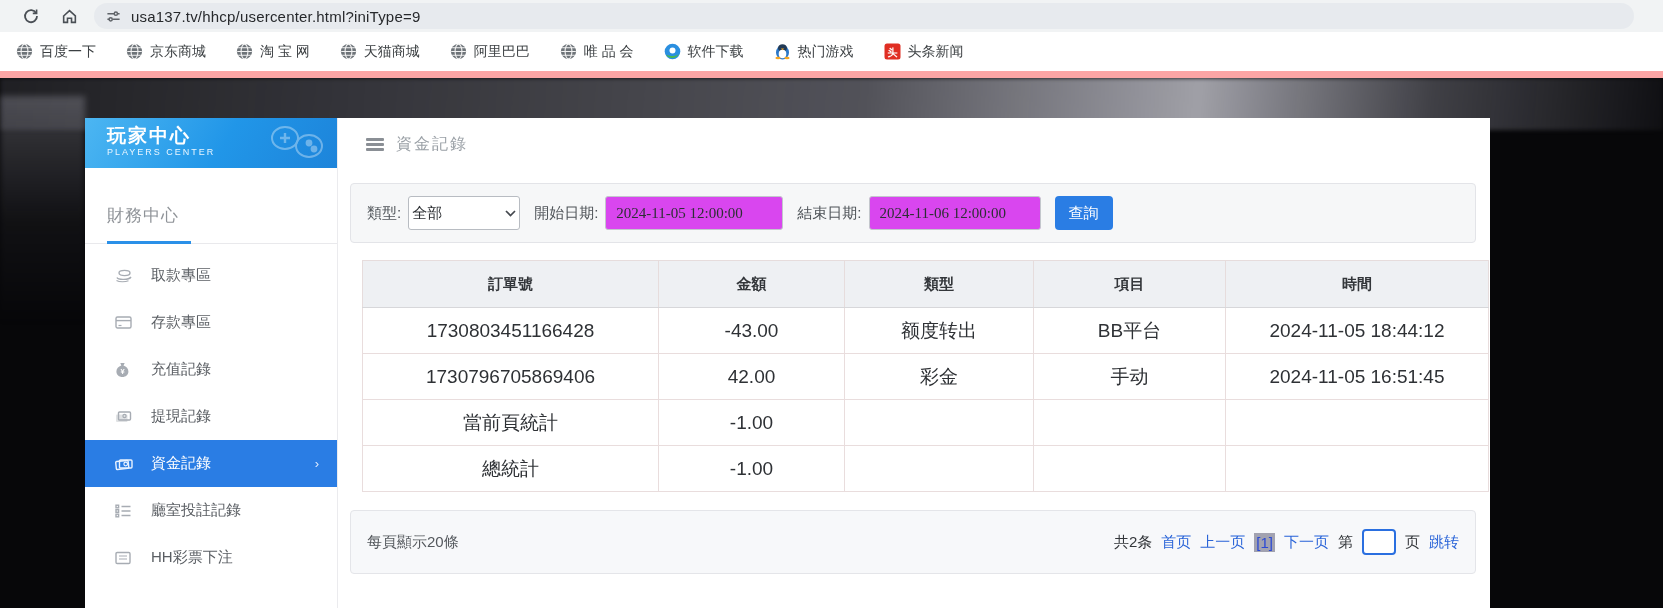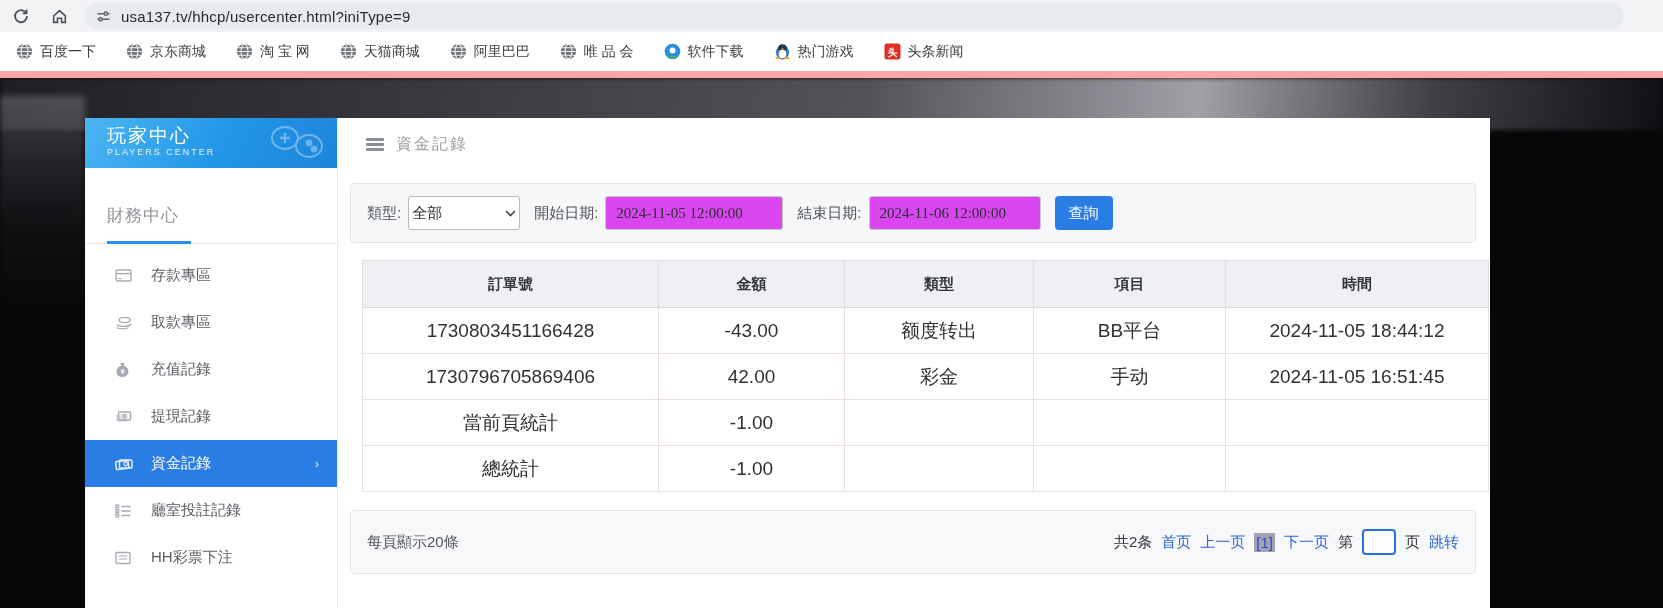--- a/index.html
+++ b/index.html
@@ -1,21 +1,21 @@
 <!DOCTYPE html>
 <html><head>
 <meta charset="utf-8">
 <style>
   * { margin:0; padding:0; box-sizing:border-box; }
   html,body { width:1663px; height:608px; overflow:hidden;
     font-family:"Liberation Sans","DejaVu Sans",sans-serif; background:#060608; }
 
   
   .toolbar { position:absolute; left:0; top:0; width:1663px; height:32px;
-    background:#f1f3f4; display:flex; align-items:center; padding-left:8px; }
+    background:#f1f3f4; display:flex; align-items:center; padding-left:18px; }
   .tb-icon { width:26px; height:26px; display:flex; align-items:center; justify-content:center;
     color:#4a4f55; margin-right:12px; border-radius:50%; cursor:pointer; }
   .omnibox { height:26px; flex:0 0 1540px; background:#e7eaee; border-radius:14px;
     display:flex; align-items:center; padding:0 12px; }
   .omnibox .tune { margin-right:10px; color:#5f6368; display:flex; }
   .url-text { font-size:15px; color:#27292c; letter-spacing:.2px; }
 
   .bookmarks { position:absolute; left:0; top:32px; width:1663px; height:46px;
     background:#ffffff; display:flex; align-items:center; padding-left:16px;
     border-bottom:7px solid #fca5a5; }
@@ -32,21 +32,21 @@
     filter:blur(2px); }
   .page::after { content:""; position:absolute; left:0; top:18px; width:85px; height:230px;
     background:linear-gradient(180deg, rgba(160,160,172,.35), rgba(90,90,100,.12) 55%, transparent);
     filter:blur(3px); }
 
   
   .sidebar { position:absolute; left:85px; top:40px; width:252px; height:490px;
     background:#ffffff; z-index:2; }
   .side-head { height:50px; background:linear-gradient(120deg,#4cb6f2 0%,#2196e8 55%,#1d84da 100%);
     position:relative; padding:7px 0 0 22px; overflow:hidden; }
-  .side-head .t1 { color:#ffffff; font-size:19px; font-weight:normal; letter-spacing:2px; line-height:22px; }
+  .side-head .t1 { color:#ffffff; font-size:19px; font-weight:bold; letter-spacing:2px; line-height:22px; }
   .side-head .t2 { color:#eaf6ff; font-size:9px; letter-spacing:2px; }
   .pad-deco { position:absolute; right:10px; top:4px; opacity:.35; }
   .side-section { padding:36px 0 0 22px; }
   .side-section .sec-title { font-size:17px; color:#8f9398; letter-spacing:1px; }
   .sec-rule { margin-top:14px; height:3px; position:relative; border-bottom:1px solid #e9e9ec; }
   .sec-rule .blue { position:absolute; left:22px; bottom:-1px; width:84px; height:3px; background:#2a90e8; }
   .side-menu { margin-top:8px; }
   .side-item { height:47px; display:flex; align-items:center; padding-left:30px;
     color:#5a5e63; font-size:15px; cursor:pointer; position:relative; }
   .side-item .mi { width:18px; height:16px; margin-right:18px; color:#a7acb3; display:flex; align-items:center; }
@@ -255,37 +255,37 @@
     </div>
     <div class="side-section">
       <div class="sec-title">財務中心</div>
     </div>
     <div class="sec-rule">
         <span class="blue"></span>
       </div>
     <div class="side-menu" id="side-menu">
         <div class="side-item">
           <span class="mi">
+            <svg width="18" height="15" viewBox="0 0 18 15" fill="none" stroke="currentColor" stroke-width="1.4">
+              <ellipse cx="9.5" cy="5" rx="5.5" ry="2.6"></ellipse>
+              <path d="M2 9.5c1 2.6 12 2.6 14-.5"></path>
+              <path d="M1.5 12.5c3 1.8 9 1.5 12 .2" stroke-width="1.2"></path>
+            </svg>
+          </span>
+          <span>取款專區</span>
+        </div>
+        <div class="side-item">
+          <span class="mi">
             <svg width="17" height="15" viewBox="0 0 17 15" fill="none" stroke="currentColor" stroke-width="1.4">
               <rect x="1" y="2" width="15" height="11" rx="1.5"></rect>
               <path d="M1 5.6h15"></path>
               <path d="M3.5 10.5h3" stroke-width="1.2"></path>
             </svg>
           </span>
           <span>存款專區</span>
-        </div>
-        <div class="side-item">
-          <span class="mi">
-            <svg width="18" height="15" viewBox="0 0 18 15" fill="none" stroke="currentColor" stroke-width="1.4">
-              <ellipse cx="9.5" cy="5" rx="5.5" ry="2.6"></ellipse>
-              <path d="M2 9.5c1 2.6 12 2.6 14-.5"></path>
-              <path d="M1.5 12.5c3 1.8 9 1.5 12 .2" stroke-width="1.2"></path>
-            </svg>
-          </span>
-          <span>取款專區</span>
         </div>
         <div class="side-item">
           <span class="mi">
             <svg width="15" height="16" viewBox="0 0 15 16">
               <path d="M5.3 1h4.4l-1.2 2.6c2.9.9 4.9 3 4.9 5.9 0 3.3-2.7 5.5-6 5.5s-6-2.2-6-5.5c0-2.9 2-5 4.9-5.9z" fill="currentColor"></path>
               <text x="7.5" y="12" font-size="7.5" font-weight="bold" fill="#fff" text-anchor="middle" font-family="sans-serif">¥</text>
             </svg>
           </span>
           <span>充值記錄</span>
         </div>

